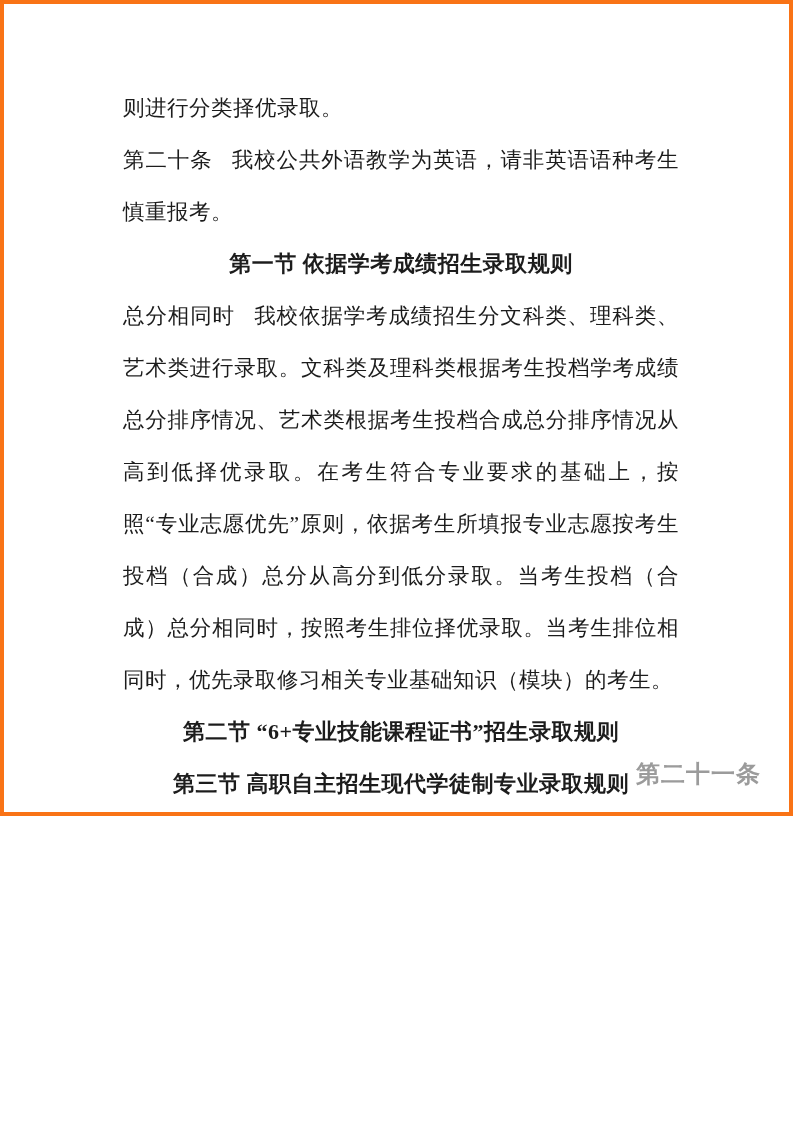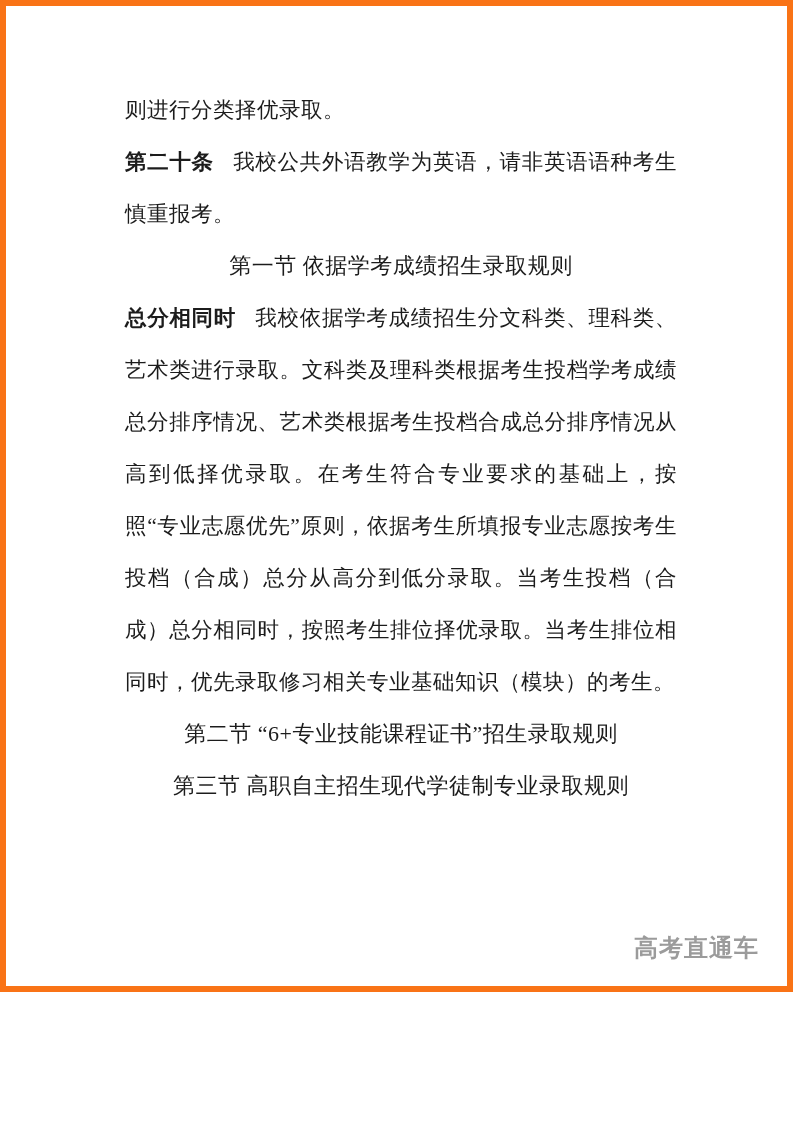--- a/index.html
+++ b/index.html
@@ -3,51 +3,51 @@
 <meta charset="utf-8">
 <style>
   html, body {
     margin: 0;
     padding: 0;
     background: #ffffff;
   }
   .page {
     position: relative;
     width: 793px;
-    height: 992px;
+    height: 816px;
     box-sizing: border-box;
     background: #ffffff;
-    border: 6px solid #f97316;
+    border: 4px solid #f97316;
     font-family: "Liberation Serif", serif;
     color: #1c1c1c;
     overflow: hidden;
   }
   .content {
     position: absolute;
     top: 78px;
     left: 119px;
     right: 110px;
   }
   .para {
     margin: 0;
     font-size: 21.5px;
     line-height: 52px;
     text-align: justify;
     text-justify: inter-ideograph;
     letter-spacing: 0.5px;
   }
   .para .lead {
-    font-weight: bold;
+    font-weight: normal;
     margin-right: 0.9em;
   }
   .heading {
     margin: 0;
     font-size: 22px;
     line-height: 52px;
-    font-weight: normal;
+    font-weight: bold;
     text-align: center;
     letter-spacing: 0.5px;
   }
   .watermark {
     position: absolute;
     right: 28px;
     bottom: 22px;
     font-size: 24px;
     font-weight: bold;
     color: #9b9b9b;
@@ -75,14 +75,14 @@
       <span class="lead">总分相同时</span><span>我校依据学考成绩招生分文科类、理科类、艺术类进行录取。文科类及理科类根据考生投档学考成绩总分排序情况、艺术类根据考生投档合成总分排序情况从高到低择优录取。在考生符合专业要求的基础上，按照“专业志愿优先”原则，依据考生所填报专业志愿按考生投档（合成）总分从高分到低分录取。当考生投档（合成）总分相同时，按照考生排位择优录取。当考生排位相同时，优先录取修习相关专业基础知识（模块）的考生。</span>
     </p>
 
     <h3 class="heading">第二节 “6+专业技能课程证书”招生录取规则</h3>
 
 
     <h3 class="heading">第三节 高职自主招生现代学徒制专业录取规则</h3>
 
   </div>
 
-  <div class="watermark">高考直通车</div>
+  <div class="watermark">第二十一条</div>
 </div>
 
 </body></html>

